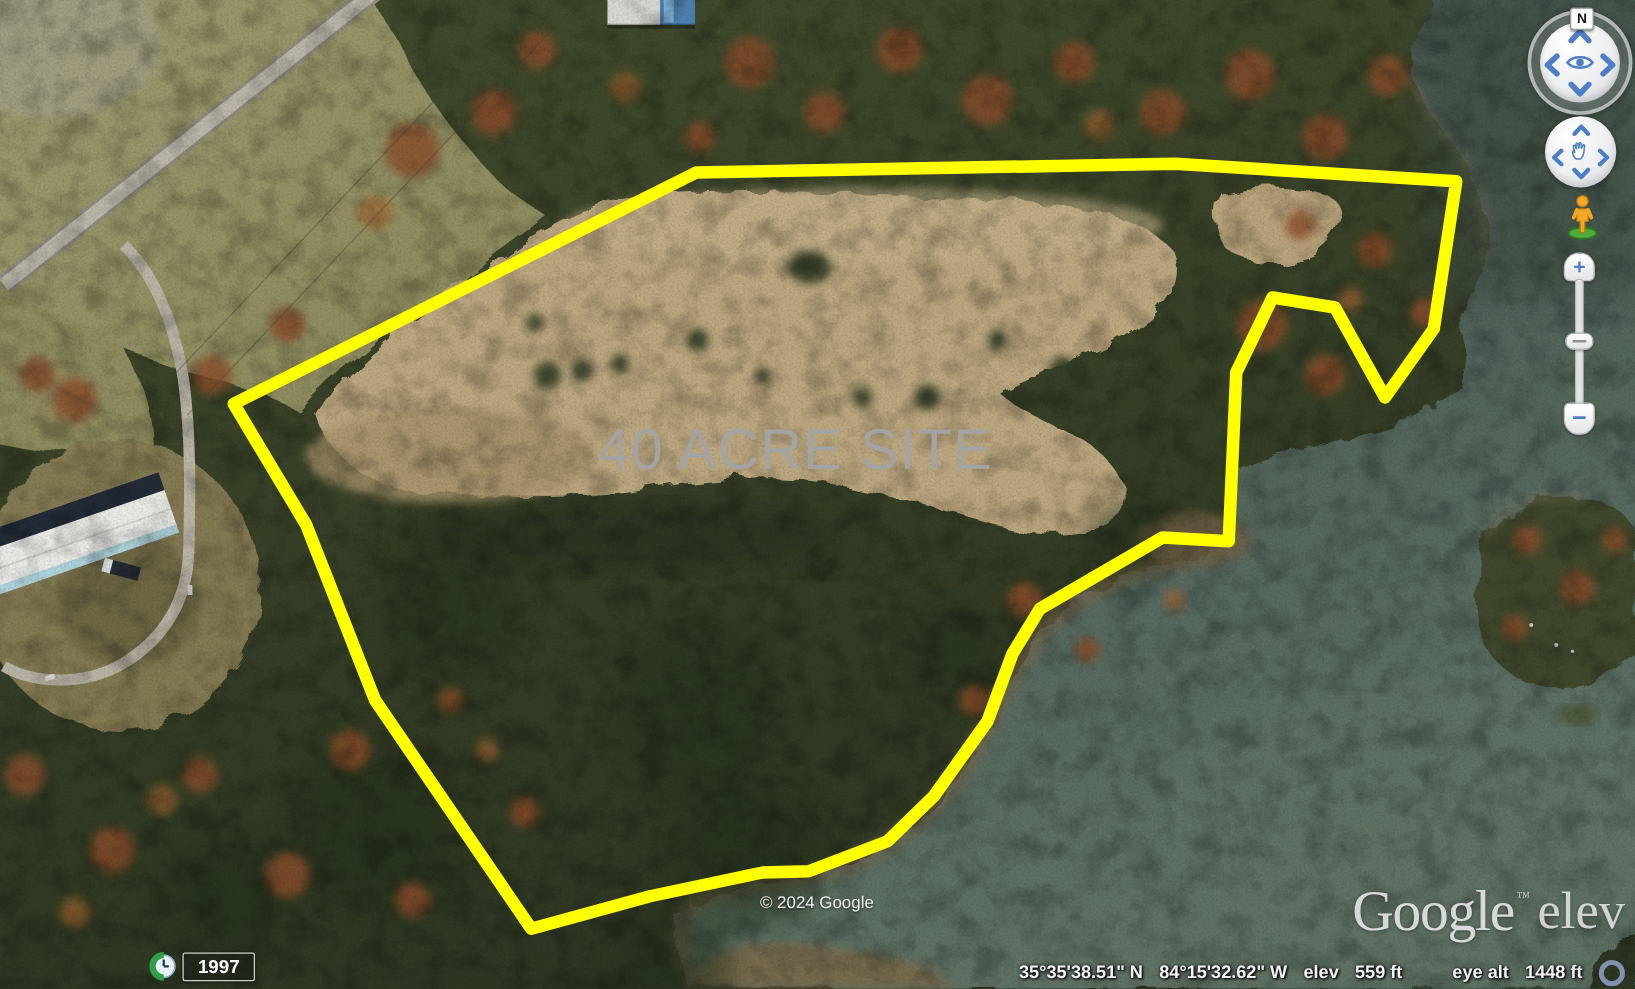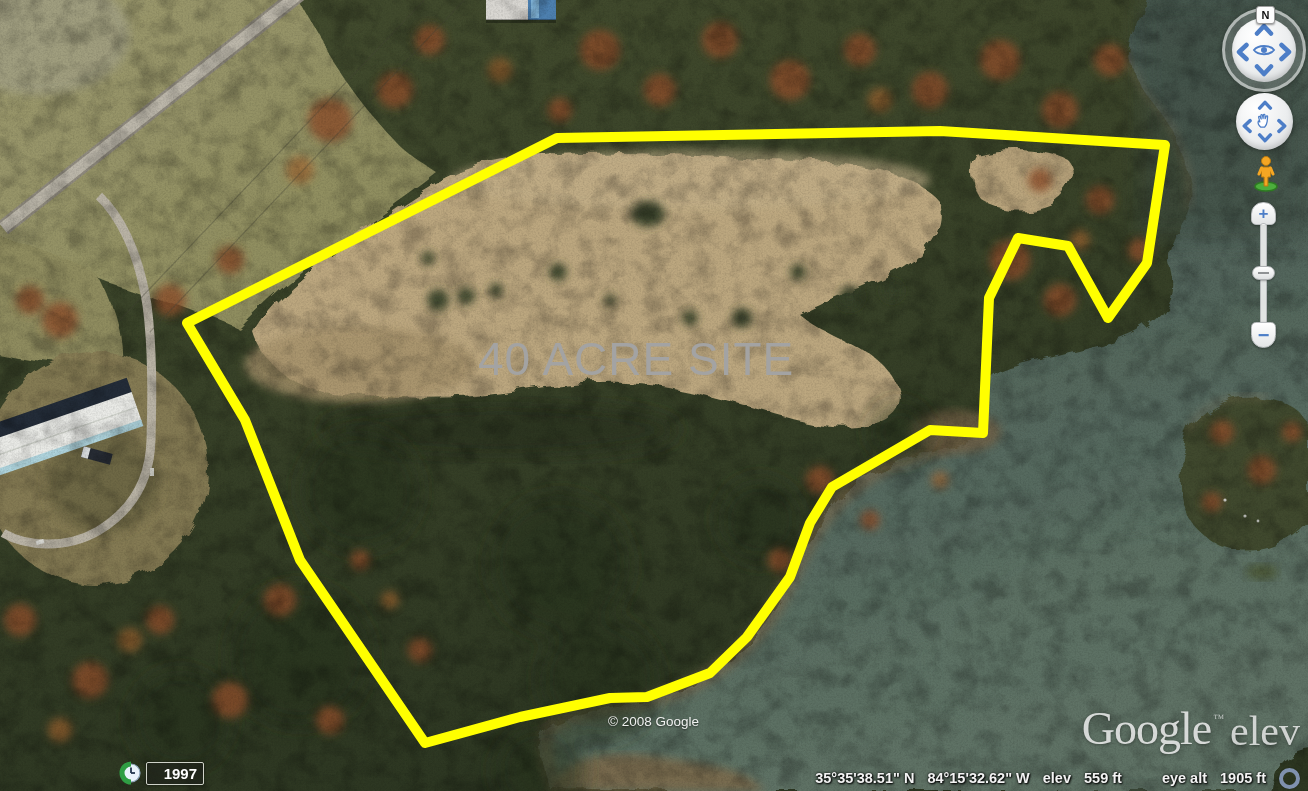--- a/index.html
+++ b/index.html
@@ -5,40 +5,40 @@
   html,body{margin:0;padding:0;background:#222;}
   .stage{position:relative;width:1308px;height:791px;overflow:hidden;
          font-family:"Liberation Sans",sans-serif;user-select:none;background:#3a432c;}
   .stage svg.scene{position:absolute;left:0;top:0;}
 
   
   .site-label{position:absolute;left:478px;top:332px;font-size:46px;letter-spacing:1px;
               color:#a3a3a3;white-space:nowrap;}
   .copyright{position:absolute;left:608px;top:714px;font-size:13.5px;color:rgba(255,255,255,.92);
              text-shadow:0 1px 2px rgba(0,0,0,.6);}
-  .ge-logo{position:absolute;right:8px;top:702px;display:flex;align-items:flex-end;
+  .ge-logo{position:absolute;right:8px;top:702px;display:flex;align-items:center;
            font-family:"Liberation Serif",serif;color:rgba(248,248,248,.82);
            text-shadow:0 1px 3px rgba(0,0,0,.35);}
   .ge-logo .g{font-size:46px;letter-spacing:-1px;}
   .ge-logo .tm{font-size:11px;margin:0 6px 0 2px;align-self:flex-start;padding-top:10px;opacity:.8;}
   .ge-logo .e{font-size:42px;font-weight:400;opacity:.95;}
 
   
   .statusbar{position:absolute;left:0;right:0;top:765px;height:26px;display:flex;
              justify-content:flex-end;align-items:center;gap:13px;padding-right:8px;
              font-size:14.5px;font-weight:bold;color:#f3f3f3;
              text-shadow:0 0 3px #000,1px 1px 2px #000;}
   .statusbar .gap{width:14px;}
   .ring{width:13px;height:13px;border-radius:50%;border:4px solid #8799bb;opacity:.92;
         box-shadow:0 0 2px rgba(0,0,0,.4);}
 
   
   .clock{position:absolute;left:118px;top:760px;width:26px;height:26px;cursor:pointer;}
   .yearbox{position:absolute;left:146px;top:762px;min-width:44px;height:21px;line-height:21px;
-           text-align:right;padding:0 6px;border:1px solid #cfd2c9;border-radius:2px;
+           text-align:center;padding:0 6px;border:1px solid #cfd2c9;border-radius:2px;
            background:rgba(28,30,26,.55);color:#fff;font-size:15px;font-weight:bold;
            box-shadow:0 0 3px rgba(0,0,0,.5);}
 
   
   .north{position:absolute;left:1256px;top:6px;width:17px;height:16px;line-height:16px;
          background:#fdfdfd;border:1px solid #9c9c9c;border-radius:3px;text-align:center;
          font-size:11px;font-weight:bold;color:#111;box-shadow:0 1px 2px rgba(0,0,0,.4);z-index:5;cursor:pointer;}
   .look{position:absolute;left:1222px;top:8px;width:84px;height:84px;border-radius:50%;
         border:3px solid rgba(250,250,250,.55);background:rgba(205,210,214,.20);
         box-shadow:0 1px 5px rgba(0,0,0,.3);box-sizing:border-box;cursor:pointer;}
@@ -252,36 +252,36 @@
     </g>
 
     <rect x="0" y="0" width="1308" height="791" fill="#1c2413" opacity=".22" filter="url(#canopy)"></rect>
     <rect x="0" y="0" width="1308" height="791" fill="#000" opacity=".10" filter="url(#grainD)"></rect>
 
     <polygon fill="none" stroke-linejoin="round" stroke-linecap="round" points="187,323 557,138 940,131 1165,145 1147,263 1108,318 1068,246 1018,238 989,298 983,433 930,430 832,487 810,523 790,577 747,637 710,673 647,697 610,698 520,717 425,743 300,560 245,420" stroke="#ffff00" stroke-width="10"></polygon>
   </svg>
 
   <div class="site-label">40 ACRE SITE</div>
 
-  <div class="copyright">© 2008 Google</div>
+  <div class="copyright">© 2024 Google</div>
 
   <div class="ge-logo">
     <span class="g">Google</span>
     <span class="tm">™</span>
     <span class="e">elev</span>
   </div>
 
   <div class="statusbar">
     <span>35°35'38.51" N</span>
     <span>84°15'32.62" W</span>
     <span>elev</span>
     <span>559 ft</span>
     <span class="gap"></span>
     <span>eye alt</span>
-    <span>1905 ft</span>
+    <span>1448 ft</span>
     <span class="ring"></span>
   </div>
 
   <div class="clock">
     <svg width="26" height="26" viewBox="0 0 26 26">
       <circle cx="13" cy="13" r="9" fill="#e9f3fb" stroke="#8fa8bd" stroke-width="1.2"></circle>
       <path d="M13,4 A9,9 0 0 0 13,22" fill="none" stroke="#2f9e44" stroke-width="5"></path>
       <line x1="13" y1="13" x2="13" y2="7.5" stroke="#23364e" stroke-width="1.8"></line>
       <line x1="13" y1="13" x2="17" y2="13" stroke="#23364e" stroke-width="1.8"></line>
     </svg>

